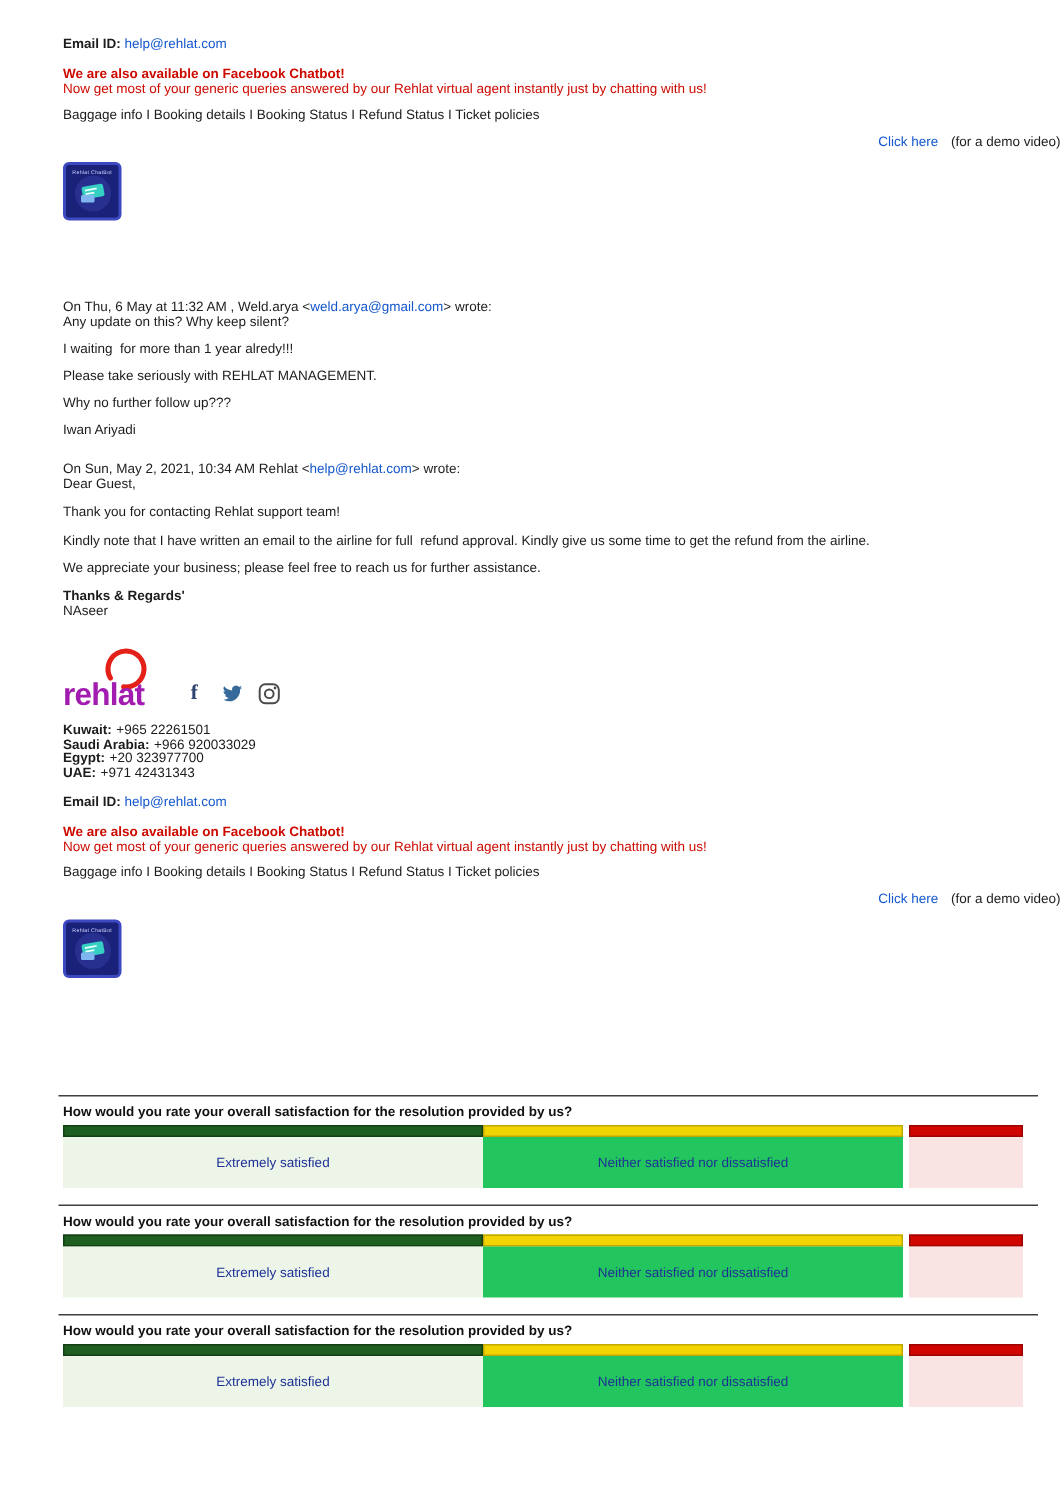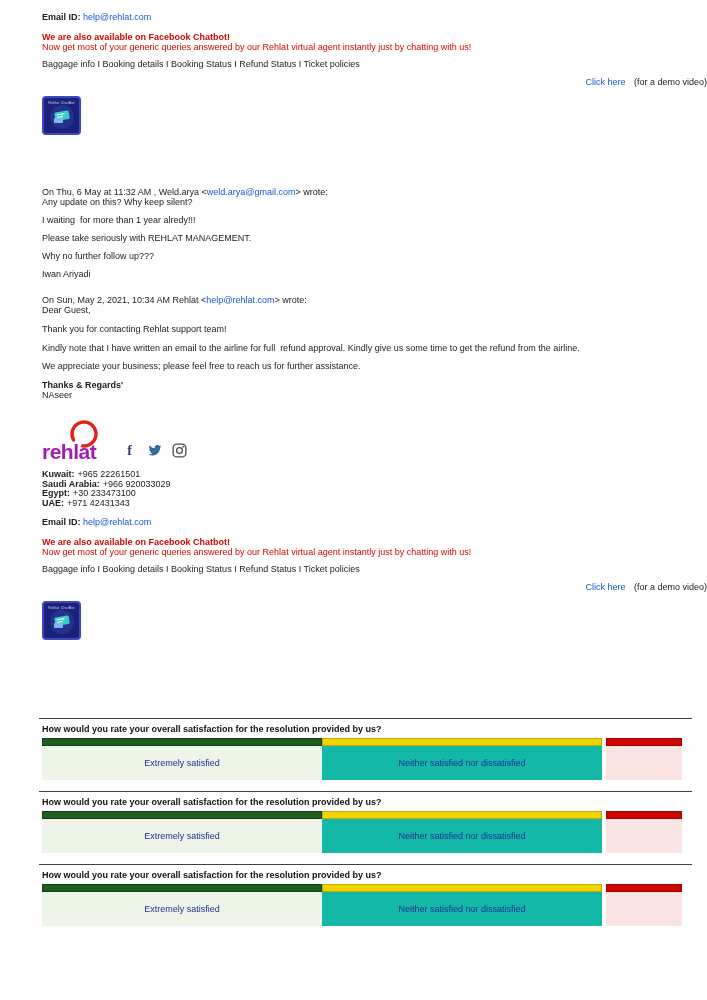--- a/index.html
+++ b/index.html
@@ -2,21 +2,21 @@
 <html><head>
 <meta charset="utf-8">
 <style>
   * { margin:0; padding:0; box-sizing:border-box; }
   html,body { background:#ffffff; }
   body {
     width:707px; height:1000px; overflow:hidden;
     font-family:"Liberation Sans","DejaVu Sans",sans-serif;
     font-size:9px; line-height:10px; color:#1c1c1c;
   }
-  .page { width:707px; height:1000px; padding:12px 0 0 42px; position:relative; }
+  .page { width:707px; height:1000px; padding:24px 0 0 42px; position:relative; }
   .b { font-weight:bold; }
   .red { color:#cc0a00; }
   .link { color:#1558cc; text-decoration:none; cursor:pointer; }
   .msg-line { white-space:pre-wrap; }
 
   
   .email-line { margin:0; }
   .red-block { margin-top:10px; }
   .quick-links { margin-top:7px; }
   .click-line { margin-top:8px;text-align:right; }
@@ -74,21 +74,21 @@
   .seg { display:flex; flex-direction:column; cursor:pointer; }
   .seg-green { width:280px; }
   .seg-yellow { width:280px; margin-right:4px; }
   .seg-red { width:76px; }
   .seg-bar { height:8px; }
   .seg-green .seg-bar { background:#1e5e20; border:1px solid #143f14; }
   .seg-yellow .seg-bar { background:#f3d403; border:1px solid #c0a800; }
   .seg-red .seg-bar { background:#d00500; border:1px solid #9b0400; }
   .seg-light { height:34px; display:flex; align-items:center; justify-content:center; }
   .seg-green .seg-light { background:#edf5e9; }
-  .seg-yellow .seg-light { background:#14b8a6; }
+  .seg-yellow .seg-light { background:#22c55e; }
   .seg-red .seg-light { background:#fae4e3; }
   .seg-label { color:#1e3296; }
 </style>
 </head>
 <body>
 
 <div class="page">
 
   <div>
     <div class="email-line">
@@ -173,21 +173,21 @@
 
 
     <div class="phones">
       <div class="phone-line">
         <span class="b">Kuwait:</span><span class="num">+965 22261501</span>
       </div>
       <div class="phone-line">
         <span class="b">Saudi Arabia:</span><span class="num">+966 920033029</span>
       </div>
       <div class="phone-line">
-        <span class="b">Egypt:</span><span class="num">+30 233473100</span>
+        <span class="b">Egypt:</span><span class="num">+20 323977700</span>
       </div>
       <div class="phone-line">
         <span class="b">UAE:</span><span class="num">+971 42431343</span>
       </div>
     </div>
 
     <div class="email-line2">
       <span class="b">Email ID:</span>
       <a class="link">help@rehlat.com</a>
     </div>

